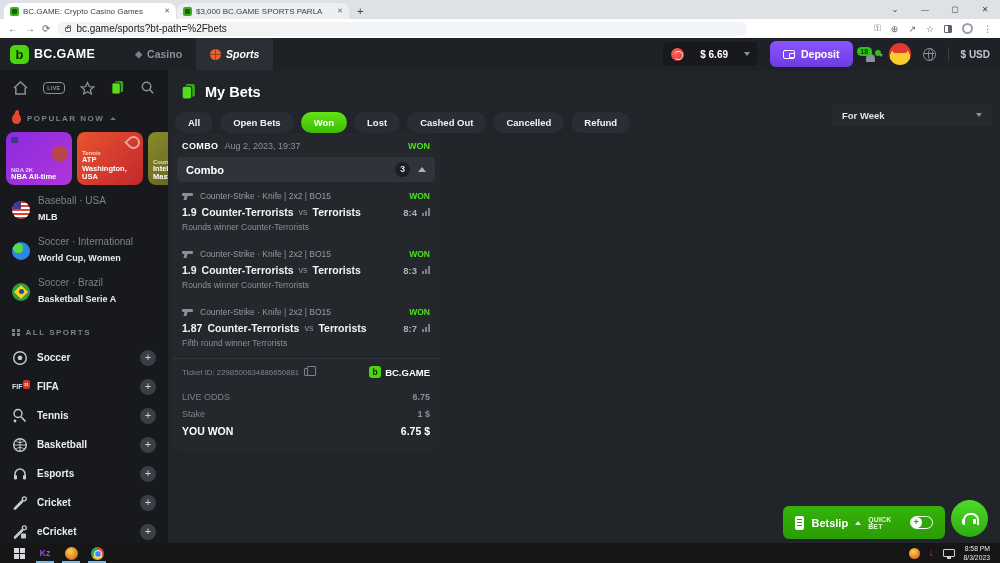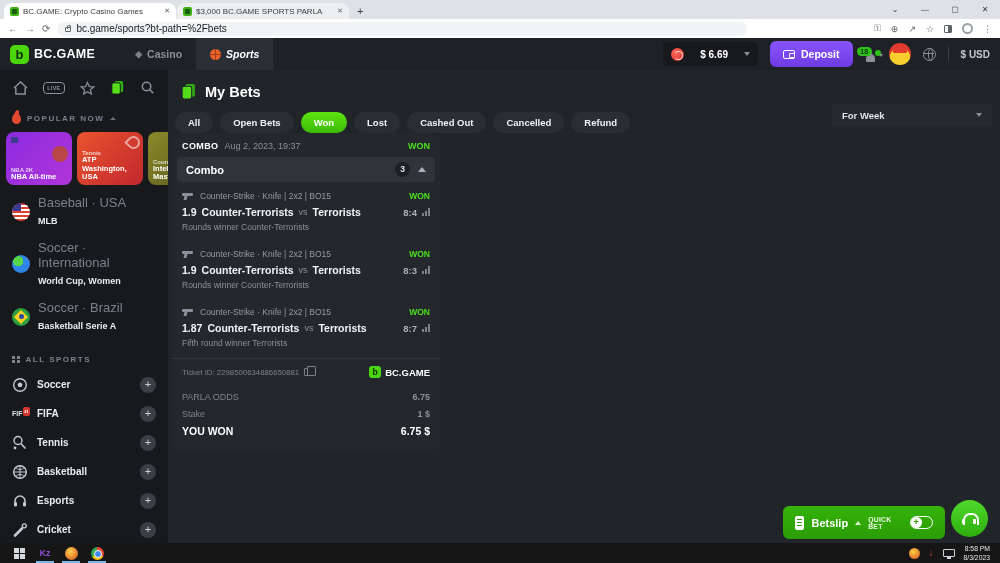--- a/index.html
+++ b/index.html
@@ -91,21 +91,21 @@
   .racket { position:absolute; right:3px; top:4px; width:13px; height:13px; border:2px solid rgba(255,255,255,.55); border-radius:50% 50% 50% 0; transform:rotate(45deg); }
   .bball2 { position:absolute; right:4px; top:14px; width:16px; height:16px; border-radius:50%; background:#c24d17; opacity:.75; }
   .sb-item { display:flex; align-items:center; gap:8px; padding:6px 12px; }
   .flag { width:18px; height:18px; border-radius:50%; flex:0 0 auto; position:relative; overflow:hidden; }
   .flag-us { background:repeating-linear-gradient(180deg,#e0402f 0 2px,#fff 2px 4px); }
   .flag-us:after { content:""; position:absolute; left:0; top:0; width:9px; height:8px; background:#3c3b8f; }
   .flag-globe { background:radial-gradient(circle at 35% 35%, #55d94a 30%, #2f86e8 31%); }
   .flag-br { background:#2e9e3f; }
   .flag-br:before { content:""; position:absolute; left:4px; top:4px; width:10px; height:10px; background:#f8d022; transform:rotate(45deg); }
   .flag-br:after { content:""; position:absolute; left:6.5px; top:6.5px; width:5px; height:5px; border-radius:50%; background:#2b49a0; }
-  .sb-item .cat { color:#7a828c; font-size:13px; }
+  .sb-item .cat { color:#7a828c; font-size:10px; }
   .sb-item .ttl { color:#e9ecf0; font-size:9px; font-weight:bold; }
   .grid-ic { display:grid; grid-template-columns:3px 3px; gap:1.5px; }
   .grid-ic i { width:3px; height:3px; background:#7a828c; }
   .sport-row { display:flex; align-items:center; gap:9px; padding:6.5px 12px; }
   .sport-row .lbl { color:#e9ecf0; font-size:10px; font-weight:bold; flex:1; }
   .plus-btn { width:16px; height:16px; border-radius:50%; background:#3a3e45; color:#cfd3d9; font-size:11px; line-height:15px; text-align:center; }
   .fifa-ic { width:16px; height:16px; position:relative; color:#dfe3e8; font-size:7px; font-weight:bold; line-height:16px; }
   .fifa-badge { position:absolute; right:-2px; top:1px; width:7px; height:9px; background:#d5352a; border-radius:2px; color:#fff; font-size:4px; font-weight:bold; text-align:center; line-height:9px; }
 
   
@@ -508,21 +508,21 @@
           <span class="ticket-id">Ticket ID: 2298500634886650881</span>
           <span class="copy-ic"></span>
           <span class="bc-brand">
             <span class="b">b</span>
             <span class="t">BC.GAME</span>
           </span>
         </div>
 
         <div class="totals">
           <div class="trow">
-            <span class="l">PARLA ODDS</span>
+            <span class="l">LIVE ODDS</span>
             <span class="v">6.75</span>
           </div>
           <div class="trow">
             <span class="l">Stake</span>
             <span class="v">1 $</span>
           </div>
           <div class="trow win">
             <span class="l">YOU WON</span>
             <span class="v">6.75 $</span>
           </div>

